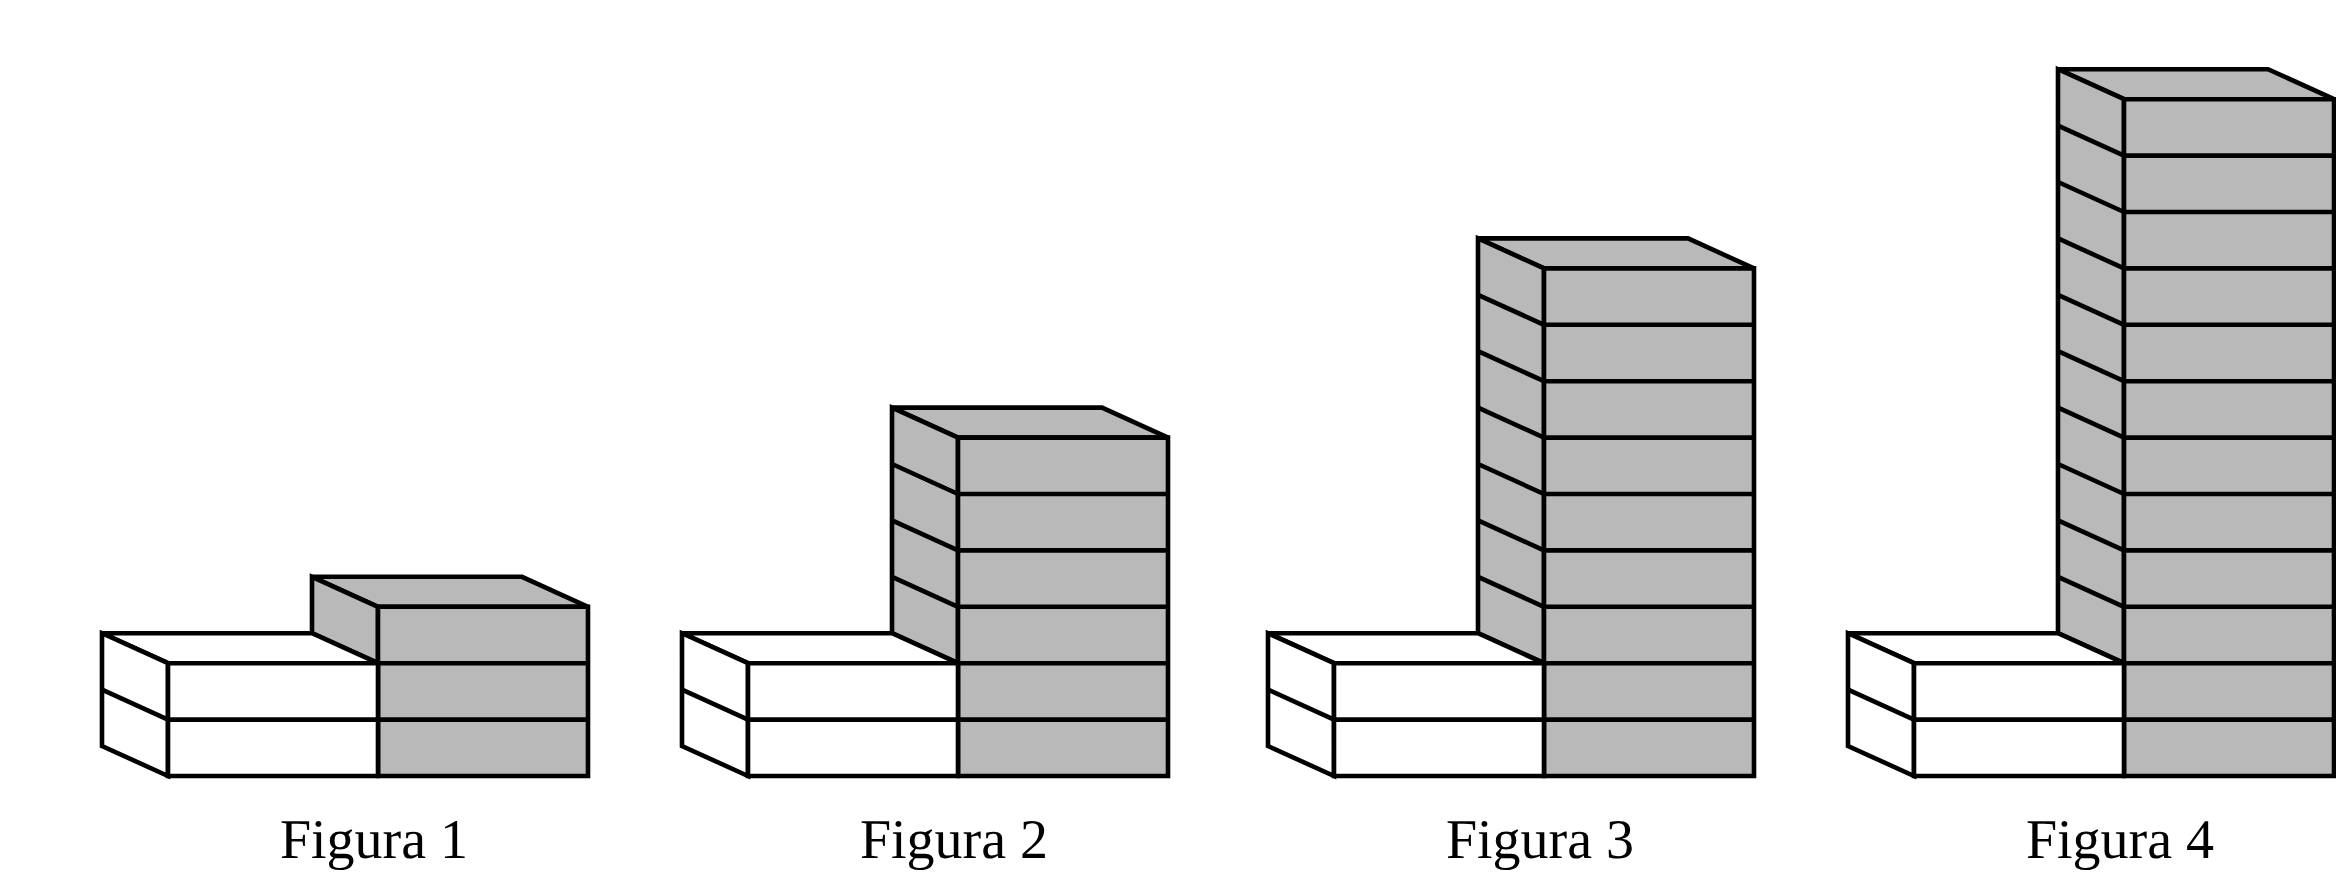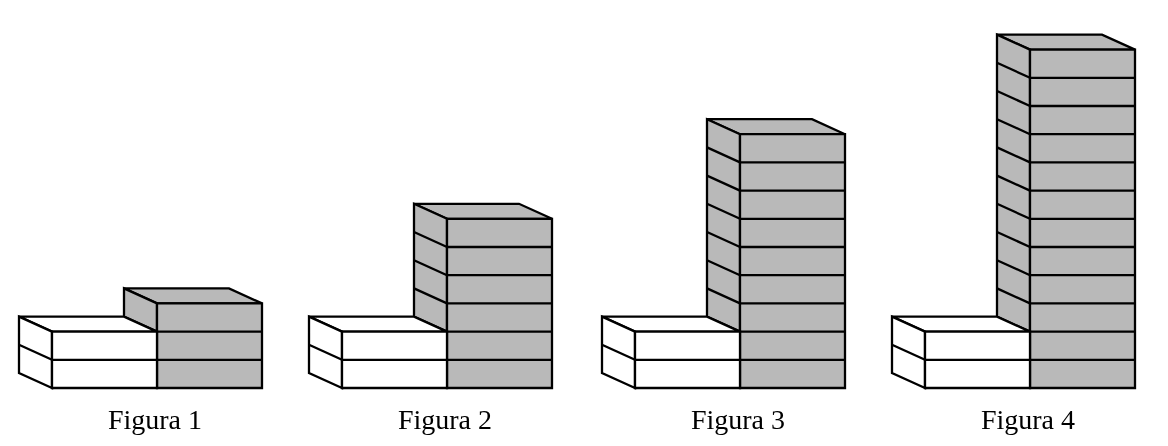--- a/index.html
+++ b/index.html
@@ -9,20 +9,21 @@
     width: 1168px;
     height: 446px;
     overflow: hidden;
     font-family: "Liberation Serif", serif;
   }
   .diagram-wrap {
     position: relative;
     width: 968px;
     height: 446px;
     background: #ffffff;
+    margin-left: 32px;
   }
   svg text.fig-label {
     font-family: "Liberation Serif", "DejaVu Serif", serif;
     font-size: 28px;
     fill: #000000;
   }
 </style>
 </head>
 <body>
 

